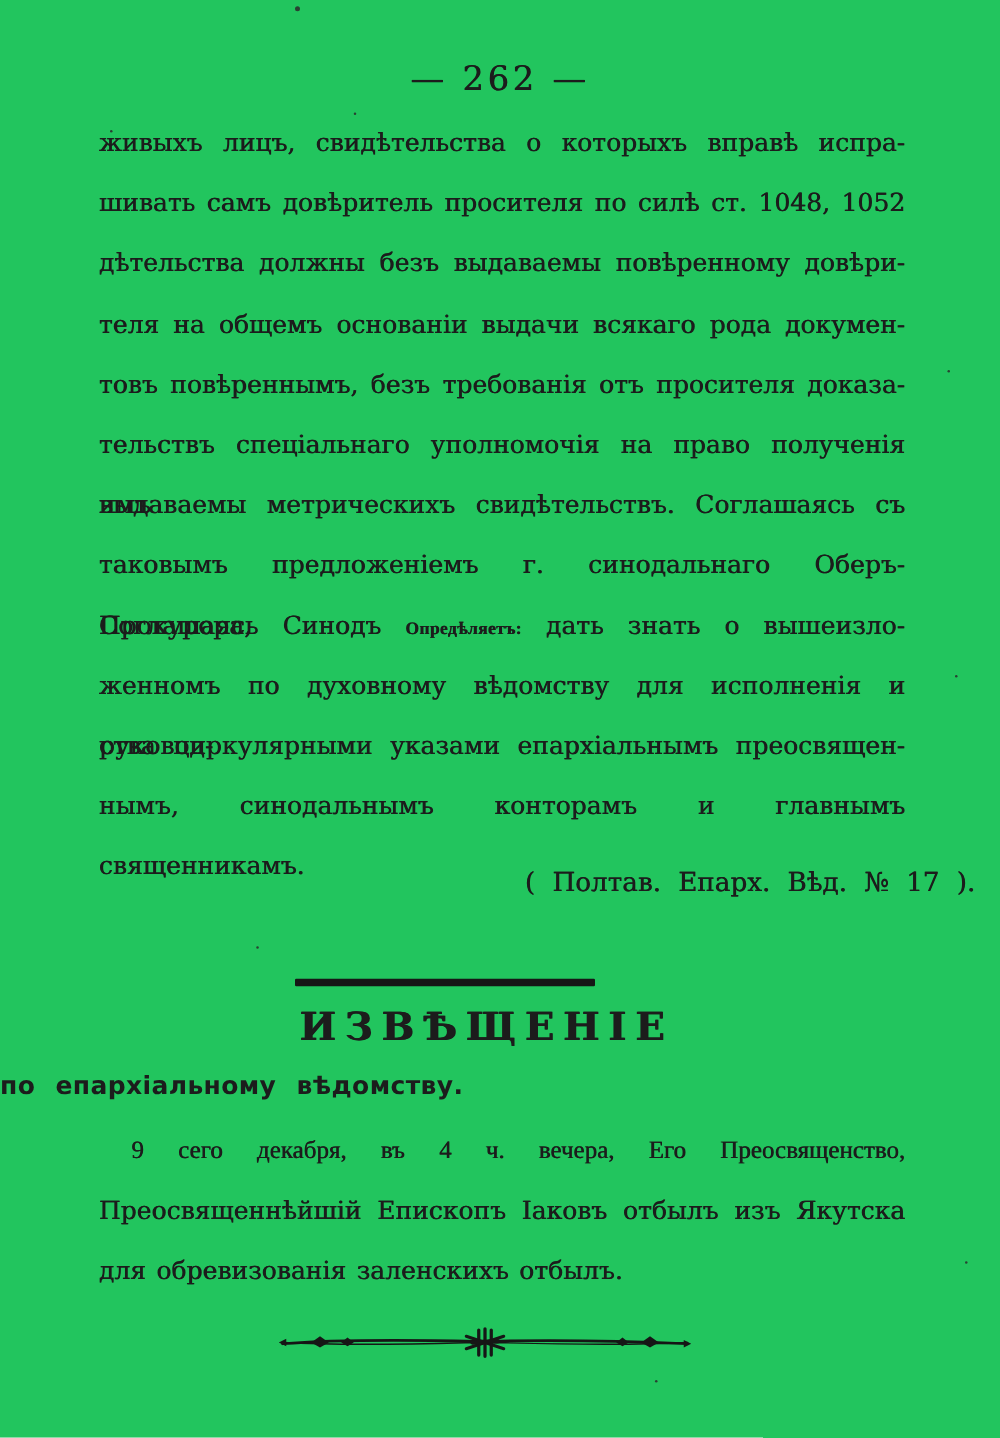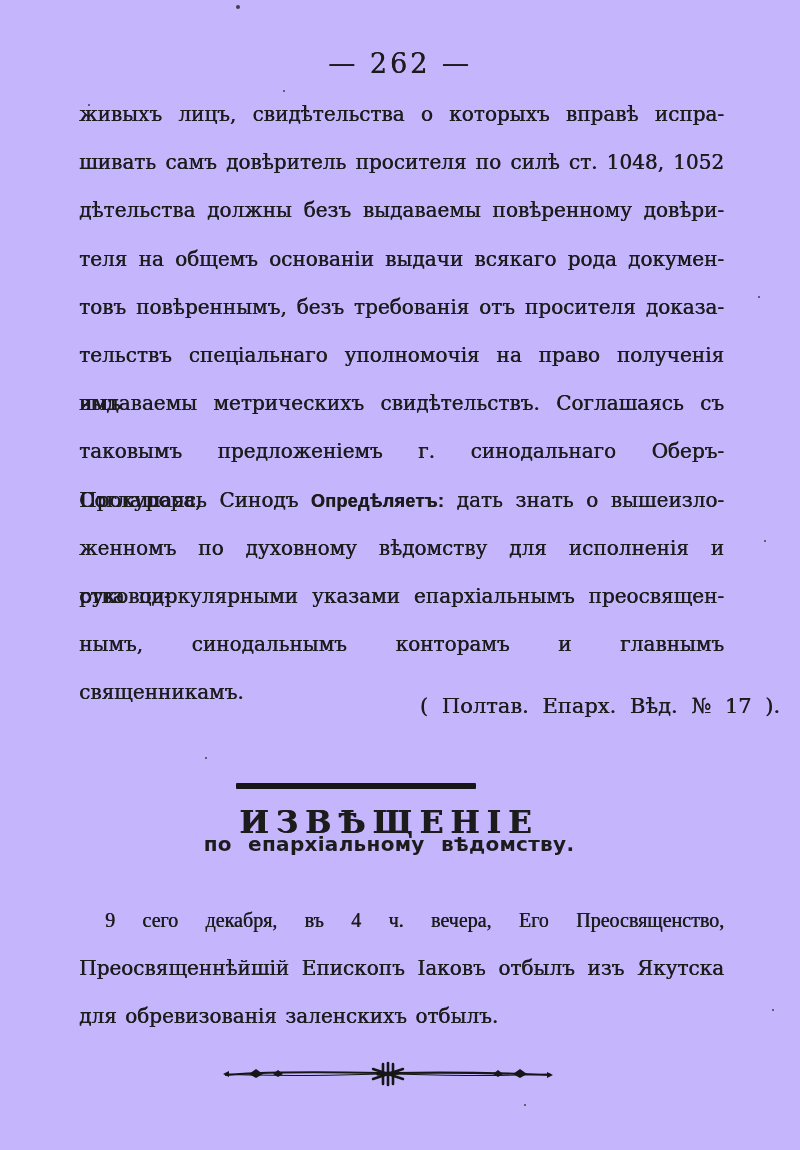--- a/index.html
+++ b/index.html
@@ -1,20 +1,20 @@
 <!DOCTYPE html>
 <html><head>
 <meta charset="utf-8">
 <style>
   html,body { margin:0; padding:0; background:#e8e8e8; }
   .page {
     position:relative;
     width:800px; height:1150px;
     margin:0 auto;
-    background:#c4b5fd;
+    background:#22c55e;
     color:#1c1c1c;
     font-family:"DejaVu Serif", serif;
     overflow:hidden;
   }
   .pagenum {
     position:absolute; top:48px; left:0; width:100%;
     text-align:center;
     font-size:27px; letter-spacing:3px;
     text-shadow:0.4px 0 0 currentColor;
   }
@@ -25,44 +25,43 @@
   .block-notice-para { top:896px; }
   .jline {
     font-size:20px; line-height:48.2px; height:48.2px;
     text-align:justify; text-align-last:justify;
     text-shadow:0.45px 0 0 currentColor;
     word-spacing:2px;
   }
   .jline.indent { text-indent:26px;font-family:Liberation Serif, serif; }
   .jline.last { text-align-last:left; }
   .emph {
-    font-family:Liberation Sans, sans-serif;
-    font-weight:bold; font-size:18px;
+    font-family:Liberation Serif, serif;
+    font-weight:bold; font-size:14px;
     letter-spacing:0.3px;
   }
   .citation {
     position:absolute; top:694px; left:0; width:780px;
     text-align:right;
     font-size:21px; word-spacing:7px;
     text-shadow:0.4px 0 0 currentColor;
   }
   .section-rule {
     position:absolute; top:783px; left:236px;
     width:240px; height:6px;
     background:#161616; border-radius:1px;
   }
   .notice-title {
     position:absolute; top:804px; left:0; width:778px;
     text-align:center;
     font-weight:bold; font-size:31px; letter-spacing:7px;
     text-shadow:0.6px 0 0 currentColor;
   }
   .notice-subtitle {
-    position:absolute; top:832px; left:0; width:778px;
-    text-align:center;
+    position:absolute; top:856px; left:0; width:778px;
     font-family:"DejaVu Sans", sans-serif;
     font-weight:bold; font-size:20px;
     word-spacing:9px; letter-spacing:0.3px;
   }
   .ornament {
     position:absolute; top:1060px; left:223px;
     width:330px; height:28px;
   }
   .speck { position:absolute; background:#2a2a2a; border-radius:50%; opacity:.85; }
 </style>

